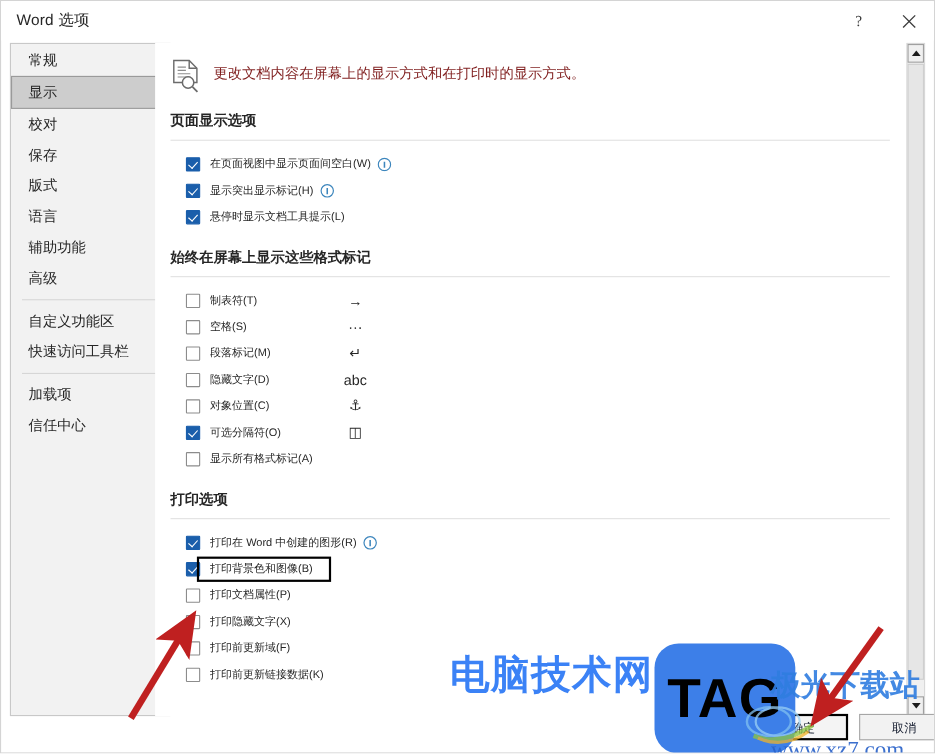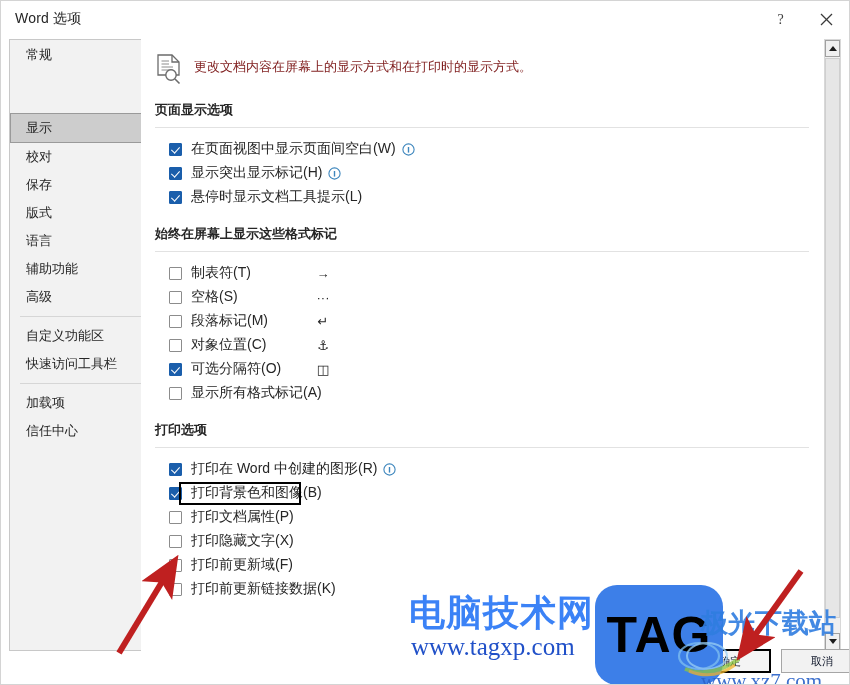--- a/index.html
+++ b/index.html
@@ -59,21 +59,20 @@
     font-size: 13px;
     color: #262626;
     white-space: nowrap;
     cursor: default;
   }
   .side-item.selected {
     background: #cdcdcd;
     border: 1px solid #9a9a9a;
     height: 30px; line-height: 28px;
     padding-left: 15px;
-    margin-top: 44px;
   }
   .side-sep {
     height: 1px;
     background: #d6d6d6;
     margin: 5px 6px 5px 10px;
   }
 
   
   #main {
     position: absolute; left: 140px; top: 38px;
@@ -137,21 +136,21 @@
     content: "";
     position: absolute;
     left: 3px; top: 1px;
     width: 4px; height: 7px;
     border: solid #ffffff;
     border-width: 0 1.6px 1.6px 0;
     transform: rotate(42deg);
   }
   .opt-label {
     margin-left: 9px;
-    font-size: 14px;
+    font-size: 10px;
     color: #262626;
     white-space: nowrap;
     cursor: default;
   }
 
   .info-icon {
     margin-left: 6px;
     width: 13px; height: 13px;
     flex: none;
   }
@@ -374,20 +373,25 @@
               <div class="opt-label">空格(S)</div>
               <div class="mark-glyph">···</div>
             </div>
             <div class="opt-row">
               <div class="cb"></div>
               <div class="opt-label">段落标记(M)</div>
               <div class="mark-glyph">↵</div>
             </div>
             <div class="opt-row">
               <div class="cb"></div>
+              <div class="opt-label">隐藏文字(D)</div>
+              <div class="mark-glyph">abc</div>
+            </div>
+            <div class="opt-row">
+              <div class="cb"></div>
               <div class="opt-label">对象位置(C)</div>
               <div class="mark-glyph">⚓</div>
             </div>
             <div class="opt-row">
               <div class="cb checked"></div>
               <div class="opt-label">可选分隔符(O)</div>
               <div class="mark-glyph">◫</div>
             </div>
             <div class="opt-row">
               <div class="cb"></div>
@@ -440,21 +444,20 @@
     <div class="sb-btn bot">
       <span class="sb-arrow dn"></span>
     </div>
   </div>
 
   <div class="dlg-btn" id="btn-ok">确定</div>
   <div class="dlg-btn" id="btn-cancel">取消</div>
 
   <div id="watermark">
     <div id="wm-cn">电脑技术网</div>
-    <div id="wm-url">www.tagxp.com</div>
     <div id="wm-tag">TAG</div>
   </div>
   <svg id="wm-circles" viewBox="0 0 72 42">
     <ellipse cx="22" cy="21" rx="20" ry="13" fill="none" stroke="#7fbff0" stroke-width="2.2"></ellipse>
     <ellipse cx="30" cy="21" rx="20" ry="13" fill="none" stroke="#9ad0f5" stroke-width="2"></ellipse>
     <path d="M8 34 Q34 44 62 24" fill="none" stroke="#8dc63f" stroke-width="4"></path>
     <path d="M12 36 Q36 46 58 30" fill="none" stroke="#f0b429" stroke-width="3"></path>
   </svg>
   <div id="wm2">极光下载站</div>
   <div id="wm3">www.xz7.com</div>

